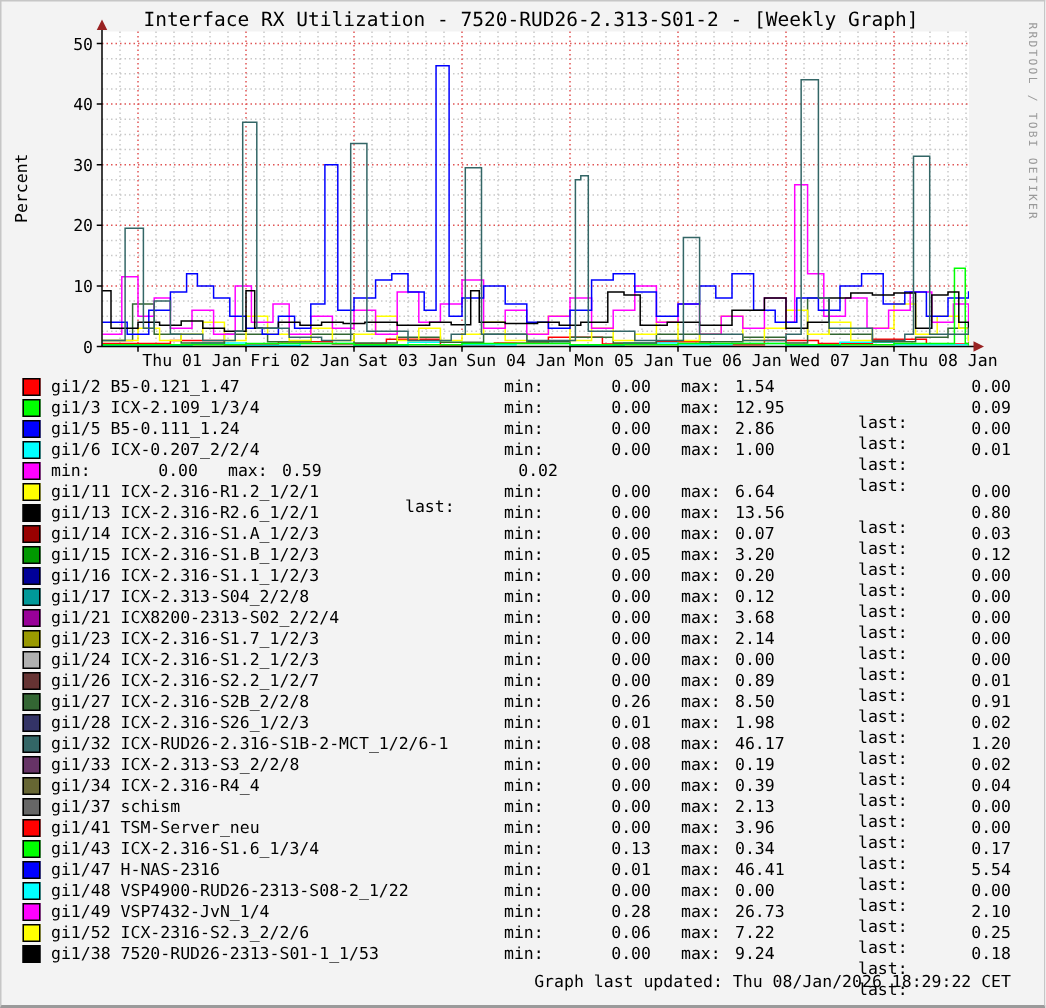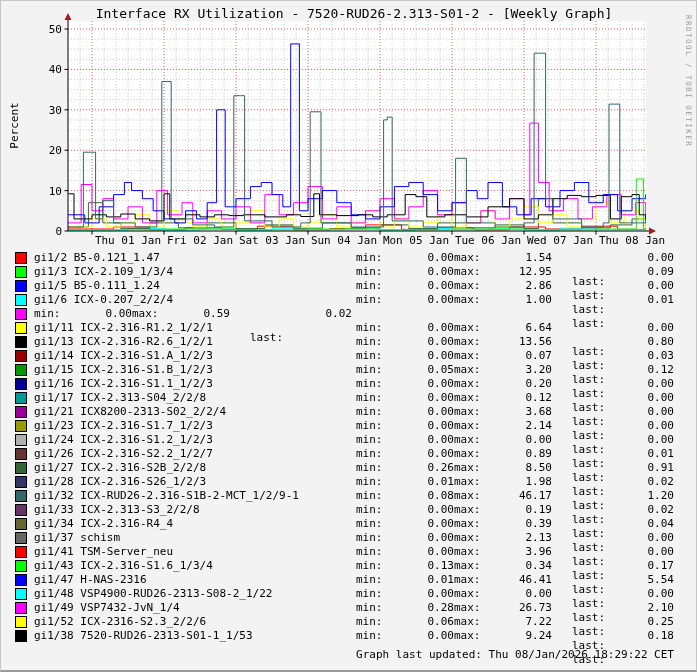--- a/index.html
+++ b/index.html
@@ -25,22 +25,22 @@
   svg.graph text{font-family:"DejaVu Sans Mono","Liberation Mono",monospace;font-size:11px;fill:#000;}
   .legend{
     position:absolute;top:250px;left:0;right:0;
     font-size:11px;line-height:14px;
   }
   .lg-row{display:flex;align-items:center;height:14px;padding:0 22px 0 14px;white-space:nowrap;}
   .lg-swatch{width:10px;height:10px;border:1px solid #000;margin-right:7px;flex:0 0 auto;}
   .lg-name{flex:1 1 auto;overflow:hidden;}
   .lg-minl{width:36px;}
   .lg-min{width:62px;text-align:right;}
-  .lg-maxl{width:36px;}
-  .lg-max{width:62px;text-align:right;}
+  .lg-maxl{width:36px;margin-left:20px;}
+  .lg-max{width:62px;text-align:left;}
   .lg-lastl{width:46px;margin-left:20px;margin-top:48px;}
   .lg-last{width:56px;text-align:right;}
   .footer{
     position:absolute;top:647px;right:22px;font-size:11px;white-space:nowrap;
   }
 </style>
 </head>
 <body>
 
 <div class="frame">
@@ -339,21 +339,21 @@
         <span class="lg-name">gi1/28 ICX-2.316-S26_1/2/3</span>
         <span class="lg-minl">min:</span>
         <span class="lg-min">0.01</span>
         <span class="lg-maxl">max:</span>
         <span class="lg-max">1.98</span>
         <span class="lg-lastl">last:</span>
         <span class="lg-last">0.02</span>
       </div>
       <div class="lg-row">
         <span class="lg-swatch" style="background: rgb(51, 102, 102);"></span>
-        <span class="lg-name">gi1/32 ICX-RUD26-2.316-S1B-2-MCT_1/2/9-1</span>
+        <span class="lg-name">gi1/32 ICX-RUD26-2.316-S1B-2-MCT_1/2/6-1</span>
         <span class="lg-minl">min:</span>
         <span class="lg-min">0.08</span>
         <span class="lg-maxl">max:</span>
         <span class="lg-max">46.17</span>
         <span class="lg-lastl">last:</span>
         <span class="lg-last">1.20</span>
       </div>
       <div class="lg-row">
         <span class="lg-swatch" style="background: rgb(102, 51, 102);"></span>
         <span class="lg-name">gi1/33 ICX-2.313-S3_2/2/8</span>

